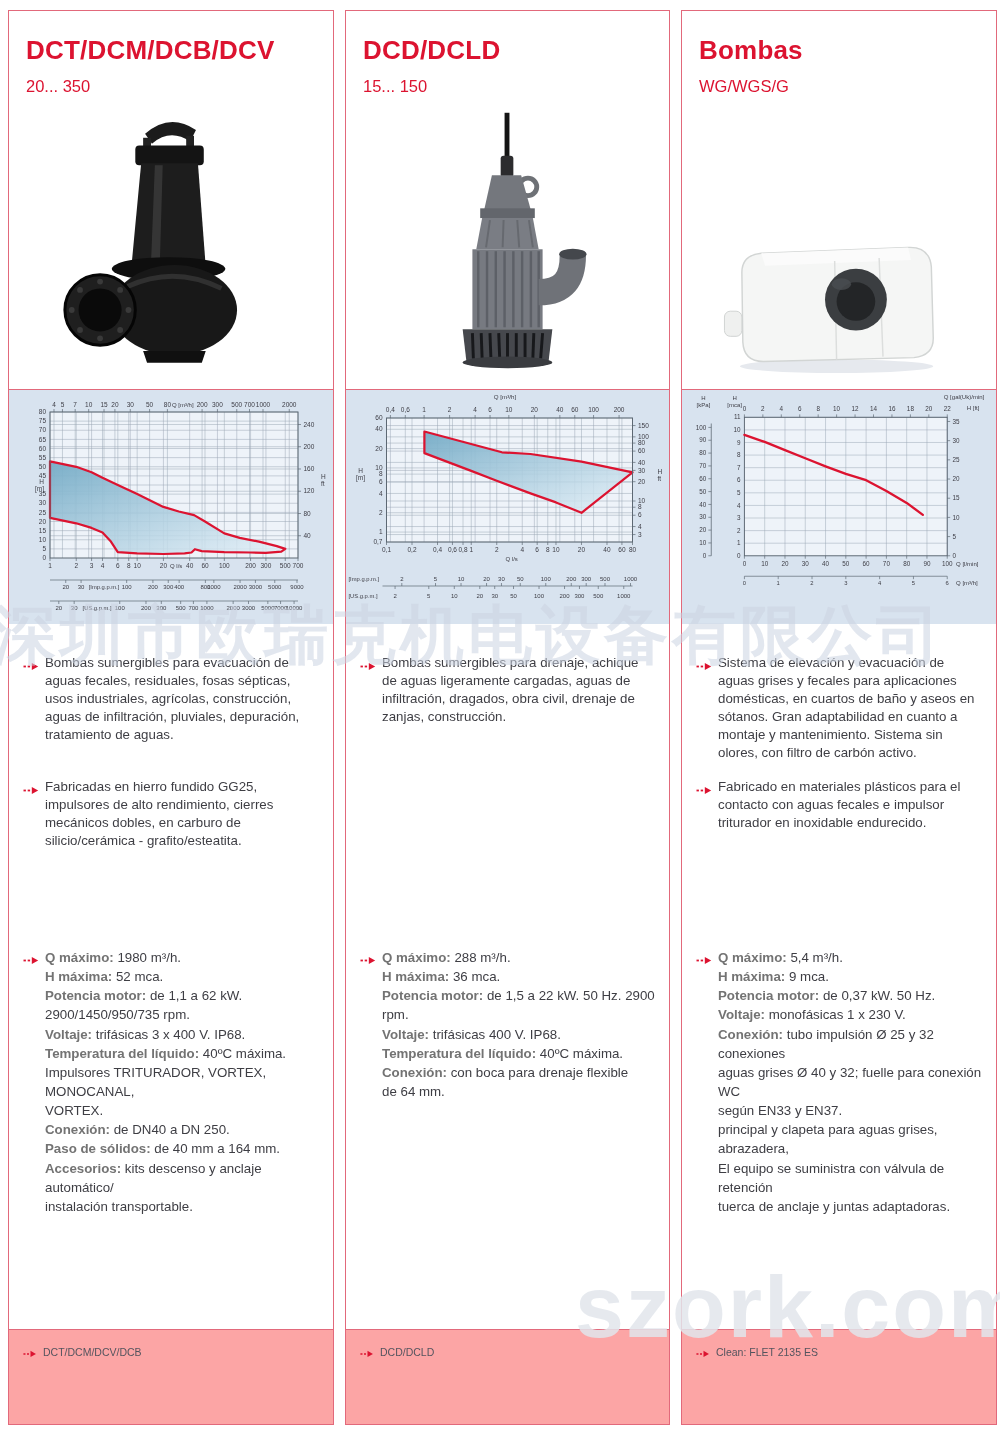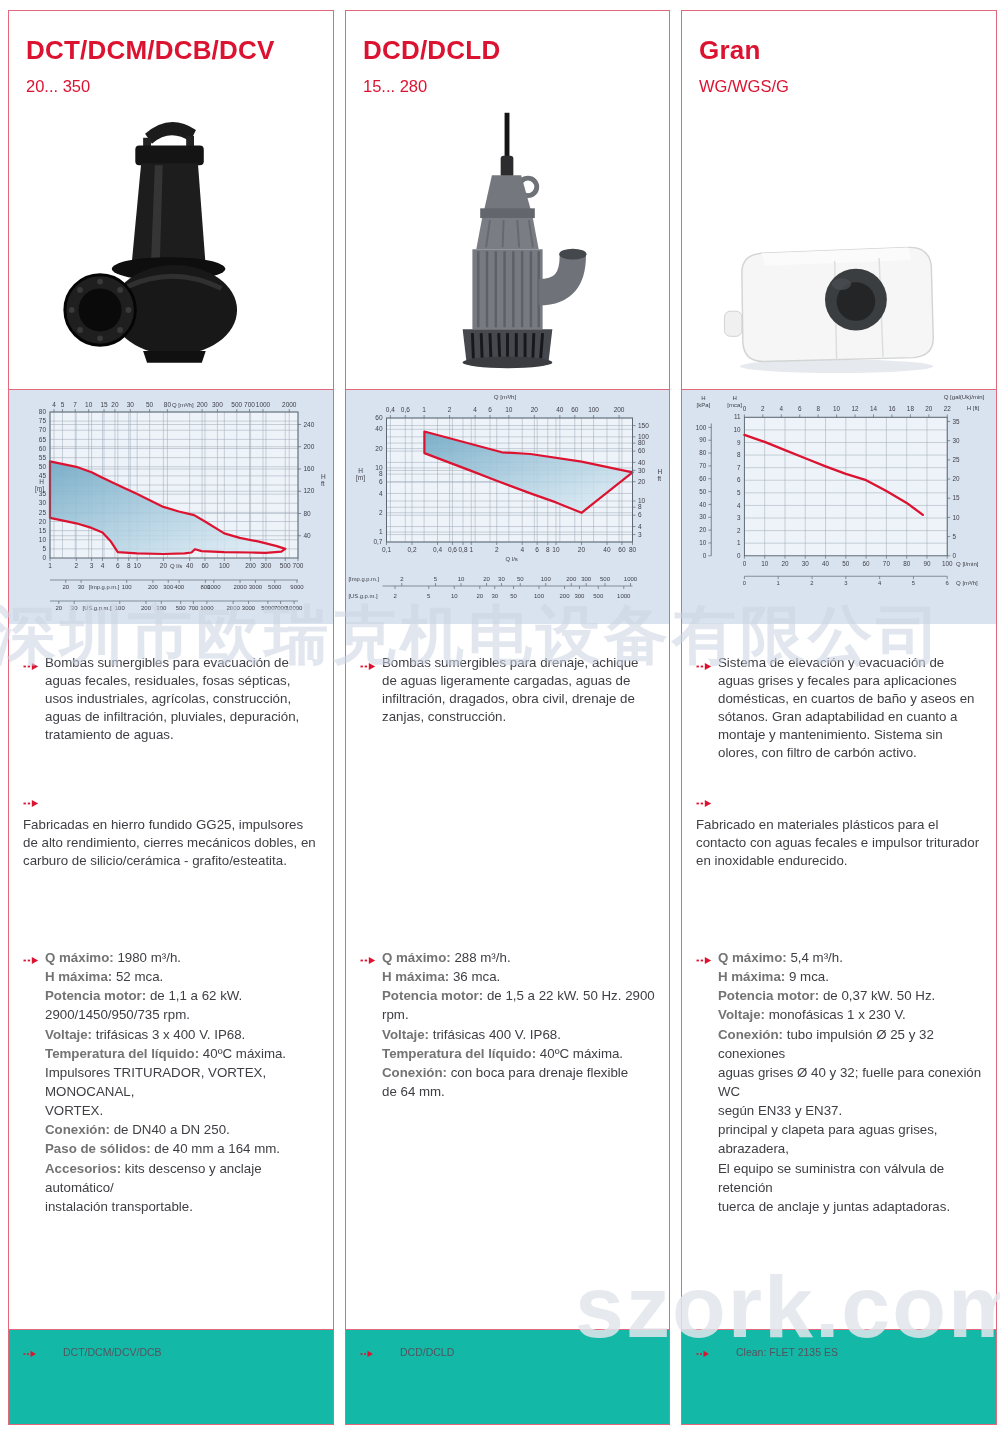--- a/index.html
+++ b/index.html
@@ -13,27 +13,27 @@
   .head{height:80px;padding:24px 17px 0;box-sizing:border-box;}
   .title{margin:0;font-size:26px;font-weight:bold;color:#dc1330;letter-spacing:.2px;}
   .subtitle{margin-top:11px;font-size:16.5px;color:#dc1330;}
   .product{height:298px;display:flex;align-items:center;justify-content:center;}
   .col3 .product{align-items:flex-end;padding-bottom:14px;box-sizing:border-box;}
   .chartbox{height:235px;background:#d8e3ef;border-top:1.6px solid #e2697b;box-sizing:border-box;}
   .chartbox svg{display:block;width:100%;height:233px;}
   .desc{position:relative;height:705px;background:#fff;}
   .block{position:absolute;left:14px;right:14px;display:flex;}
   .block.a{top:30px;}
-  .block.b{top:167px;flex-direction:column;}
+  .block.b{top:154px;}
   .block.c{top:324px;}
   .arr{flex:0 0 22px;padding-top:3px;}
   .block p{margin:0;font-size:13.3px;line-height:1.36;color:#3e3e44;}
   .specs{font-size:13.3px;line-height:1.44;color:#3e3e44;}
   .spec-line b{font-weight:bold;color:#737373;}
-  .foot{flex:1;border-top:1.6px solid #e2697b;background:#14b8a6;padding:15px 14px 0;display:flex;align-items:flex-start;gap:20px;}
+  .foot{flex:1;border-top:1.6px solid #e2697b;background:#fca5a5;padding:15px 14px 0;display:flex;align-items:flex-start;}
   .foot .arr{flex:0 0 20px;padding-top:1px;transform:scale(.85);transform-origin:left top;}
   .flabel{font-size:10.5px;color:#54545e;padding-top:1px;}
   .watermark-cn{position:absolute;left:-8px;top:592px;width:1030px;font-size:64px;font-weight:bold;
        color:#ccd4e2;opacity:.55;letter-spacing:4px;white-space:nowrap;z-index:6;pointer-events:none;}
   .watermark-url{position:absolute;left:575px;top:1256px;font-size:88px;font-weight:600;color:#e2e6ec;
        opacity:.85;letter-spacing:2px;z-index:6;pointer-events:none;white-space:nowrap;}
 </style>
 </head>
 <body>
 
@@ -334,21 +334,21 @@
             </g>
             <path d="M8.8 0.9 L15.2 4.5 L8.8 8.1 Z" fill="#dc1330"></path>
           </svg></span>
       <span class="flabel">DCT/DCM/DCV/DCB</span>
     </footer>
   </section>
 
   <section class="col col2">
     <header class="head">
       <h1 class="title">DCD/DCLD</h1>
-      <div class="subtitle">15... 280</div>
+      <div class="subtitle">15... 150</div>
     </header>
     <div class="product">
       <svg width="195" height="265" viewBox="0 0 200 270">
         <rect x="97" y="4" width="5" height="46" fill="#141414"></rect>
         <rect x="93" y="48" width="13" height="22" rx="3" fill="#2c2c2e"></rect>
         <circle cx="121" cy="80" r="9" fill="none" stroke="#6e7176" stroke-width="5"></circle>
         <path d="M84 68 L114 68 L124 104 L76 104 Z" fill="#74777d"></path>
         <rect x="72" y="102" width="56" height="10" fill="#63666c"></rect>
         <path d="M74 112 L126 112 L132 144 L68 144 Z" fill="#7a7d84"></path>
         <g stroke="#66696f" stroke-width="2">
@@ -623,21 +623,21 @@
               <path d="M4.7 4.5h2.4"></path>
             </g>
             <path d="M8.8 0.9 L15.2 4.5 L8.8 8.1 Z" fill="#dc1330"></path>
           </svg></span>
       <span class="flabel">DCD/DCLD</span>
     </footer>
   </section>
 
   <section class="col col3">
     <header class="head">
-      <h1 class="title">Gran</h1>
+      <h1 class="title">Bombas</h1>
       <div class="subtitle">WG/WGS/G</div>
     </header>
     <div class="product">
       <svg width="245" height="145" viewBox="0 0 250 150">
         <ellipse cx="122" cy="141" rx="100" ry="7" fill="#e6e9ee"></ellipse>
         <path d="M24 44 Q24 26 44 24 L196 18 Q218 17 220 38 L222 112 Q222 130 202 132 L46 136 Q26 136 25 116 Z" fill="#f5f6f5" stroke="#d2d5d4" stroke-width="1.5"></path>
         <path d="M44 24 L196 18 L199 31 L48 37 Z" fill="#fbfbfb"></path>
         <path d="M120 32 L122 134" stroke="#dcdedd" stroke-width="1.5" fill="none"></path>
         <path d="M166 29 L170 131" stroke="#dcdedd" stroke-width="1.5" fill="none"></path>
         <circle cx="142" cy="72" r="32" fill="#3b3e41"></circle>

